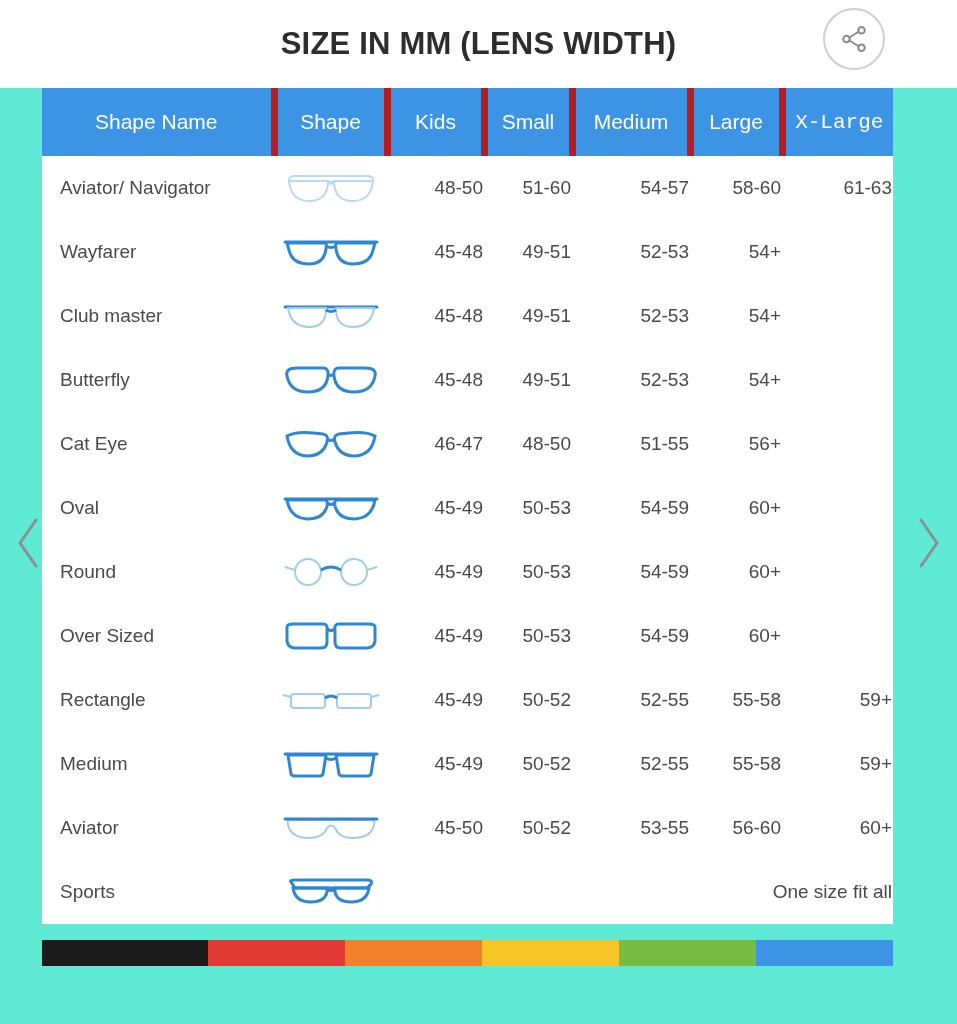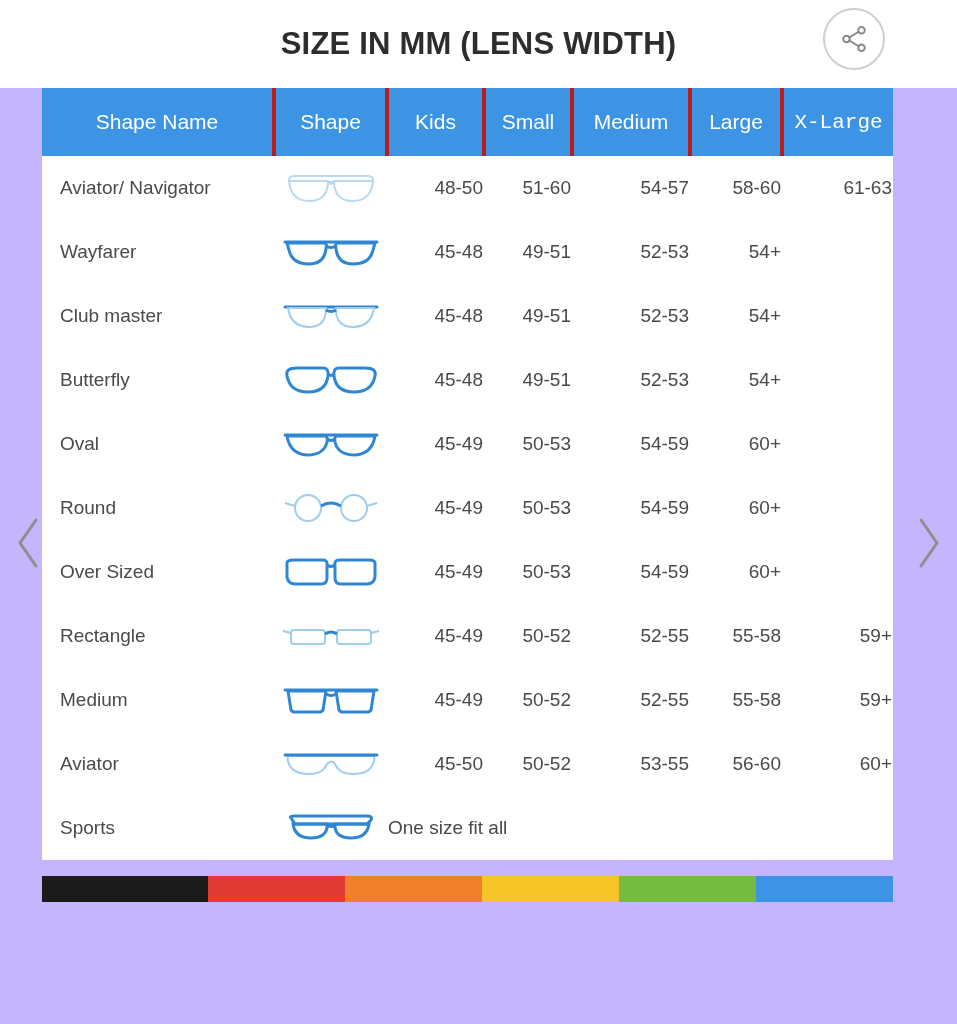--- a/index.html
+++ b/index.html
@@ -12,21 +12,21 @@
     height: 1024px;
     font-family: "Liberation Sans", sans-serif;
     color: #3b3b3b;
     overflow: hidden;
     position: relative;
   }
   .page {
     position: relative;
     width: 957px;
     height: 1024px;
-    background: #c4b5fd;
+    background: #5eead4;
   }
   
   .title-bar {
     position: relative;
     height: 88px;
     background: #ffffff;
     display: flex;
     align-items: center;
     justify-content: center;
   }
@@ -63,21 +63,21 @@
     width: 851px;
     table-layout: fixed;
   }
   table.size-table thead th {
     background: #3d94e4;
     color: #ffffff;
     font-weight: normal;
     font-size: 21px;
     height: 66px;
     vertical-align: middle;
-    border-right: 4px solid #b91c1c;
+    border-right: 7px solid #b91c1c;
     text-align: center;
   }
   table.size-table thead th:last-child { border-right: none; font-family: Liberation Mono, monospace; }
   table.size-table thead th.col-name { text-align: center; }
 
   table.size-table tbody td {
     font-size: 19px;
     color: #4a4a4a;
     height: 62px;
     vertical-align: middle;
@@ -91,21 +91,21 @@
   }
   td.cell-shape {
     text-align: center;
     padding: 0;
   }
   td.cell-size {
     text-align: right;
     margin-top: 8px;
   }
   td.cell-onesize {
-    text-align: left;
+    text-align: right;
     font-size: 20px;
     color: #4a4a4a;
   }
 
   
   col.c-name   { width: 232px; }
   col.c-shape  { width: 113px; }
   col.c-kids   { width: 97px; }
   col.c-small  { width: 88px; }
   col.c-medium { width: 118px; }
@@ -239,20 +239,35 @@
               <path d="M49 14 Q52 17 55 14" fill="none" stroke="#2f87d4" stroke-width="3"></path>
             </svg>
           </td>
           <td class="cell-size">45-48</td>
           <td class="cell-size">49-51</td>
           <td class="cell-size">52-53</td>
           <td class="cell-size">54+</td>
           <td class="cell-size"></td>
         </tr>
 
+        <tr>
+          <td class="cell-name">Cat Eye</td>
+          <td class="cell-shape">
+            <svg class="glasses-svg" width="104" height="40" viewBox="0 0 104 40">
+              <path d="M8 12 Q18 6 44 10 Q50 11 48 18 Q44 32 28 32 Q11 31 8 12 Z" fill="none" stroke="#2f87d4" stroke-width="3"></path>
+              <path d="M96 12 Q86 6 60 10 Q54 11 56 18 Q60 32 76 32 Q93 31 96 12 Z" fill="none" stroke="#2f87d4" stroke-width="3"></path>
+              <path d="M48 15 Q52 18 56 15" fill="none" stroke="#2f87d4" stroke-width="3"></path>
+            </svg>
+          </td>
+          <td class="cell-size">46-47</td>
+          <td class="cell-size">48-50</td>
+          <td class="cell-size">51-55</td>
+          <td class="cell-size">56+</td>
+          <td class="cell-size"></td>
+        </tr>
 
         <tr>
           <td class="cell-name">Oval</td>
           <td class="cell-shape">
             <svg class="glasses-svg" width="104" height="40" viewBox="0 0 104 40">
               <path d="M8 12 L46 12 Q49 12 48 18 Q45 31 28 31 Q11 30 8 12 Z" fill="none" stroke="#2f87d4" stroke-width="3"></path>
               <path d="M96 12 L58 12 Q55 12 56 18 Q59 31 76 31 Q93 30 96 12 Z" fill="none" stroke="#2f87d4" stroke-width="3"></path>
               <path d="M48 15 Q52 18 56 15" fill="none" stroke="#2f87d4" stroke-width="3"></path>
               <path d="M6 11 L98 11" stroke="#2f87d4" stroke-width="3" fill="none" stroke-linecap="round"></path>
             </svg>

